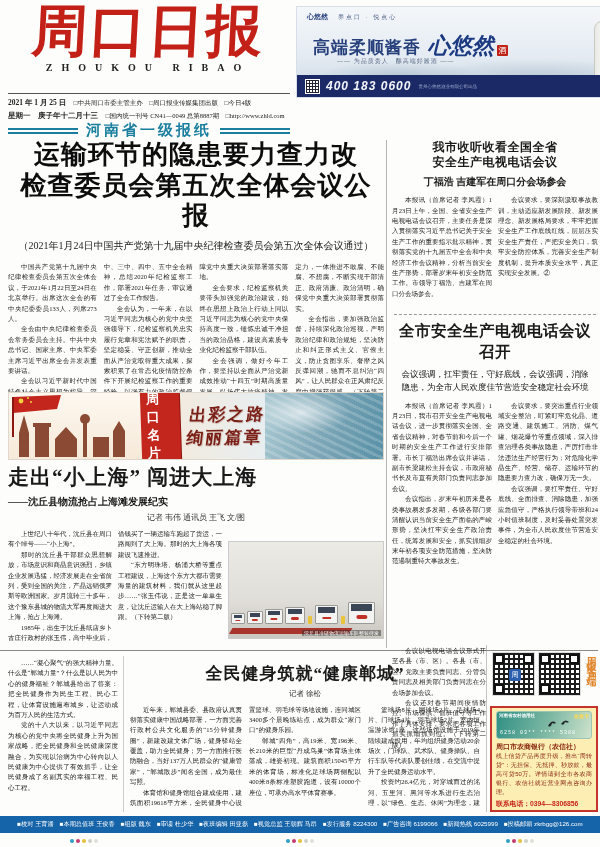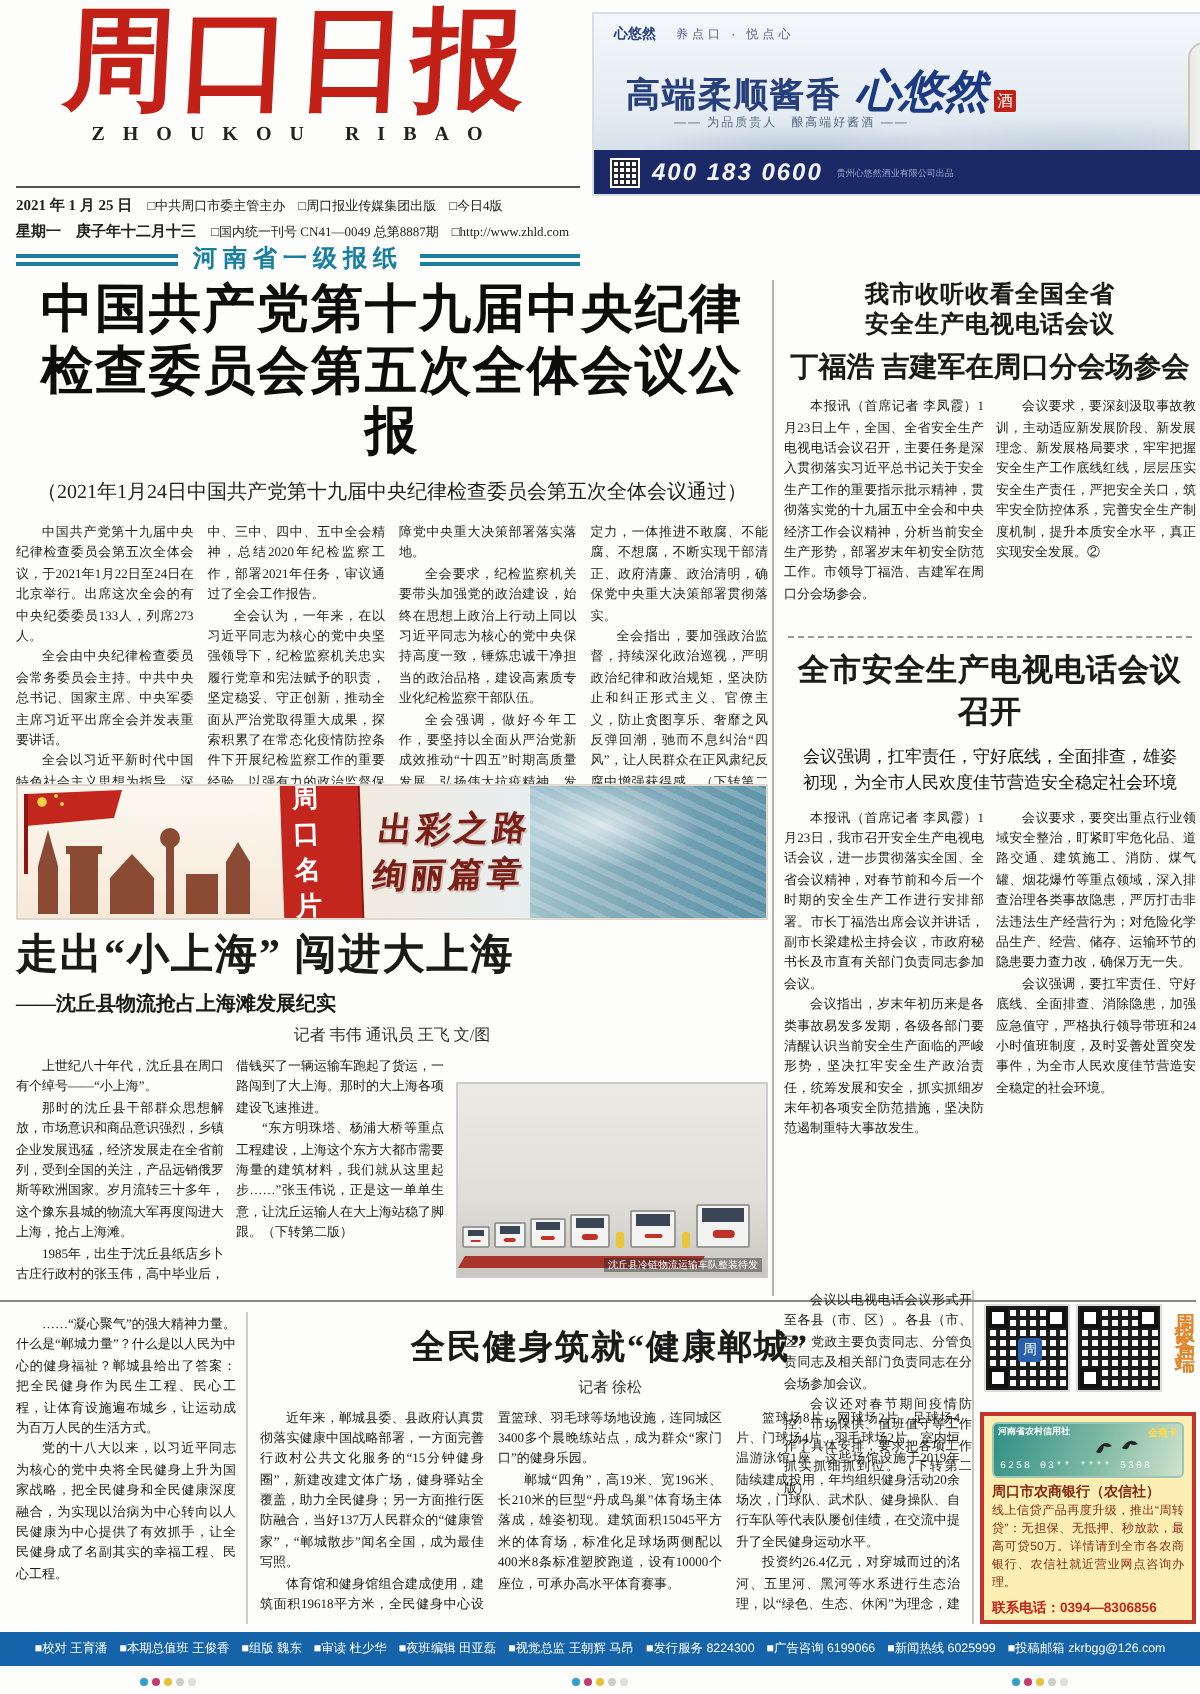--- a/index.html
+++ b/index.html
@@ -46,39 +46,39 @@
   .bottle-label { position:absolute; left:8px; top:8px; width:17px; height:46px; background:#232a38; border-radius:2px;
                   color:#f0e6cf; writing-mode:vertical-rl; font-size:8px; letter-spacing:2px; text-align:center;
                   font-family:"Liberation Serif",serif; font-weight:bold; }
 
   
   .dateline { position:absolute; left:8px; top:93px; width:282px; font-size:6.5px; color:#222;
               border-top:1px solid #555; padding-top:3px; line-height:1.7; }
   .dateline b { font-size:7.5px; margin-right:6px; }
   .grade-band { position:absolute; left:8px; top:121px; width:282px; display:flex; align-items:center; }
   .grade-bar { flex:1; height:6px; border-top:2px solid #1a7e9e; border-bottom:2px solid #1a7e9e; }
-  .grade-text { padding:0 8px; color:#1a7e9e; font-weight:bold; font-size:12px; letter-spacing:3px; }
+  .grade-text { padding:0 8px; color:#1a7e9e; font-weight:bold; font-size:15px; letter-spacing:3px; }
 
   
   .vrule-main { position:absolute; left:386px; top:140px; width:1px; height:508px; background:#b5b5b0; }
   .vrule-bottom-right { position:absolute; left:486px; top:645px; width:1px; height:167px; background:#c5c5c0; }
   .hrule-bottom { position:absolute; left:0; top:650px; width:598px; height:1px; background:#8a8a85; }
 
   
   .communique { position:absolute; left:8px; top:140px; width:376px; }
   .comm-h1 { text-align:center; font-size:26px; font-weight:900; line-height:1.18; letter-spacing:1px; color:#0d0d0d; }
   .comm-sub { text-align:center; font-size:10px; margin-top:7px; color:#222; }
   .comm-body { margin-top:9px; height:158px; overflow:hidden; column-count:4; column-gap:7px;
                font-size:6.5px; line-height:1.6; text-align:justify; color:#242424; }
   .comm-body p, .small-body p { text-indent:2em; }
 
   
   .right-col { position:absolute; left:392px; top:140px; width:206px; }
   .artA-h2 { text-align:center; font-size:12px; font-weight:900; line-height:1.22; letter-spacing:.5px; }
-  .artA-sub { text-align:center; font-size:14px; font-weight:bold; margin-top:6px; }
+  .artA-sub { text-align:center; font-size:10px; font-weight:bold; margin-top:6px; }
   .artA-body { margin-top:6px; height:114px; overflow:hidden; column-count:2; column-gap:6px;
                font-size:6.5px; line-height:1.6; text-align:justify; }
   .right-divider { border-top:1px dashed #999; margin:5px 2px 6px; }
   .artB-h2 { text-align:center; font-size:15.5px; font-weight:900; letter-spacing:.5px; }
   .artB-sub { width:94%; margin:5px auto 0; text-align:center; font-size:8.5px; line-height:1.55; color:#111; }
   .artB-body { margin-top:6px; height:238px; overflow:hidden; column-count:2; column-gap:6px;
                font-size:6.5px; line-height:1.6; text-align:justify; }
   .cont-col { position:absolute; left:392px; top:646px; width:94px; height:164px; overflow:hidden;
               font-size:6.5px; line-height:1.6; text-align:justify; }
 
@@ -213,21 +213,21 @@
     <div class="grade-text">河南省一级报纸</div>
     <div class="grade-bar"></div>
   </div>
 
   <div class="vrule-main"></div>
   <div class="vrule-bottom-right"></div>
   <div class="hrule-bottom"></div>
 
   <div class="communique">
     <div class="comm-h1">
-      <div>中国共产党第十九届中央纪律</div>
+      <div>运输环节的隐患要力查力改</div>
       <div>检查委员会第五次全体会议公报</div>
     </div>
     <div class="comm-sub">（2021年1月24日中国共产党第十九届中央纪律检查委员会第五次全体会议通过）</div>
     <div class="comm-body small-body">
       <p>中国共产党第十九届中央纪律检查委员会第五次全体会议，于2021年1月22日至24日在北京举行。出席这次全会的有中央纪委委员133人，列席273人。</p>
       <p>全会由中央纪律检查委员会常务委员会主持。中共中央总书记、国家主席、中央军委主席习近平出席全会并发表重要讲话。</p>
       <p>全会以习近平新时代中国特色社会主义思想为指导，深入贯彻党的十九大和十九届二中、三中、四中、五中全会精神，总结2020年纪检监察工作，部署2021年任务，审议通过了全会工作报告。</p>
       <p>全会认为，一年来，在以习近平同志为核心的党中央坚强领导下，纪检监察机关忠实履行党章和宪法赋予的职责，坚定稳妥、守正创新，推动全面从严治党取得重大成果，探索积累了在常态化疫情防控条件下开展纪检监察工作的重要经验，以强有力的政治监督保障党中央重大决策部署落实落地。</p>
       <p>全会要求，纪检监察机关要带头加强党的政治建设，始终在思想上政治上行动上同以习近平同志为核心的党中央保持高度一致，锤炼忠诚干净担当的政治品格，建设高素质专业化纪检监察干部队伍。</p>
       <p>全会强调，做好今年工作，要坚持以全面从严治党新成效推动“十四五”时期高质量发展，弘扬伟大抗疫精神，发扬彻底的革命精神，保持战略定力，一体推进不敢腐、不能腐、不想腐，不断实现干部清正、政府清廉、政治清明，确保党中央重大决策部署贯彻落实。</p>
@@ -240,21 +240,21 @@
       <div>我市收听收看全国全省</div>
       <div>安全生产电视电话会议</div>
     </div>
     <div class="artA-sub">丁福浩 吉建军在周口分会场参会</div>
     <div class="artA-body small-body">
       <p>本报讯（首席记者 李凤霞）1月23日上午，全国、全省安全生产电视电话会议召开，主要任务是深入贯彻落实习近平总书记关于安全生产工作的重要指示批示精神，贯彻落实党的十九届五中全会和中央经济工作会议精神，分析当前安全生产形势，部署岁末年初安全防范工作。市领导丁福浩、吉建军在周口分会场参会。</p>
       <p>会议要求，要深刻汲取事故教训，主动适应新发展阶段、新发展理念、新发展格局要求，牢牢把握安全生产工作底线红线，层层压实安全生产责任，严把安全关口，筑牢安全防控体系，完善安全生产制度机制，提升本质安全水平，真正实现安全发展。②</p>
     </div>
     <div class="right-divider"></div>
     <div class="artB-h2">全市安全生产电视电话会议召开</div>
-    <div class="artB-sub">会议强调，扛牢责任，守好底线，全面排查，雄姿初现，为全市人民欢度佳节营造安全稳定社会环境</div>
+    <div class="artB-sub">会议强调，扛牢责任，守好底线，会议强调，消除隐患，为全市人民欢度佳节营造安全稳定社会环境</div>
     <div class="artB-body small-body">
       <p>本报讯（首席记者 李凤霞）1月23日，我市召开安全生产电视电话会议，进一步贯彻落实全国、全省会议精神，对春节前和今后一个时期的安全生产工作进行安排部署。市长丁福浩出席会议并讲话，副市长梁建松主持会议，市政府秘书长及市直有关部门负责同志参加会议。</p>
       <p>会议指出，岁末年初历来是各类事故易发多发期，各级各部门要清醒认识当前安全生产面临的严峻形势，坚决扛牢安全生产政治责任，统筹发展和安全，抓实抓细岁末年初各项安全防范措施，坚决防范遏制重特大事故发生。</p>
       <p>会议要求，要突出重点行业领域安全整治，盯紧盯牢危化品、道路交通、建筑施工、消防、煤气罐、烟花爆竹等重点领域，深入排查治理各类事故隐患，严厉打击非法违法生产经营行为；对危险化学品生产、经营、储存、运输环节的隐患要力查力改，确保万无一失。</p>
       <p>会议强调，要扛牢责任、守好底线、全面排查、消除隐患，加强应急值守，严格执行领导带班和24小时值班制度，及时妥善处置突发事件，为全市人民欢度佳节营造安全稳定的社会环境。</p>
     </div>
   </div>
   <div class="cont-col small-body">
     <p>会议以电视电话会议形式开至各县（市、区）。各县（市、区）党政主要负责同志、分管负责同志及相关部门负责同志在分会场参加会议。</p>
     <p>会议还对春节期间疫情防控、市场保供、值班值守等工作作了具体安排，要求把各项工作抓实抓细抓到位。（下转第二版）</p>

